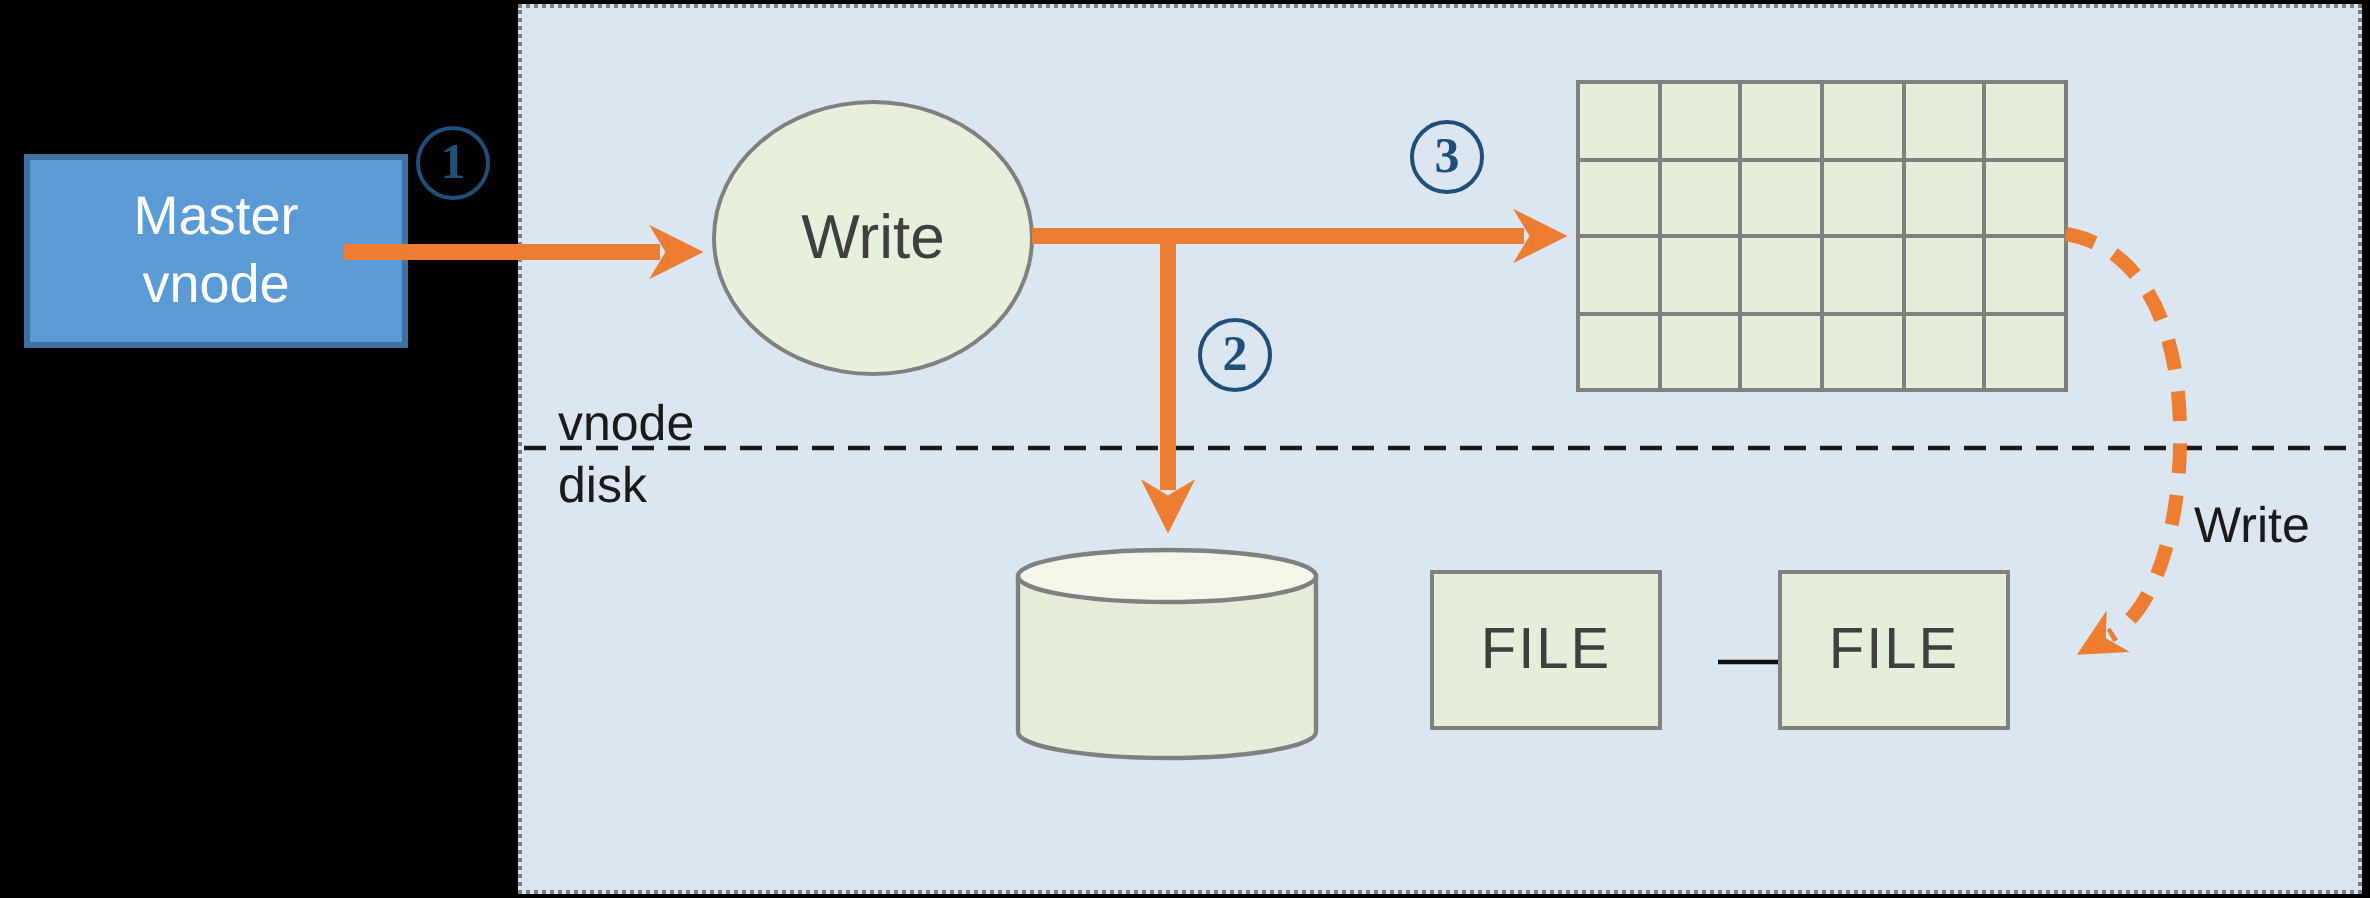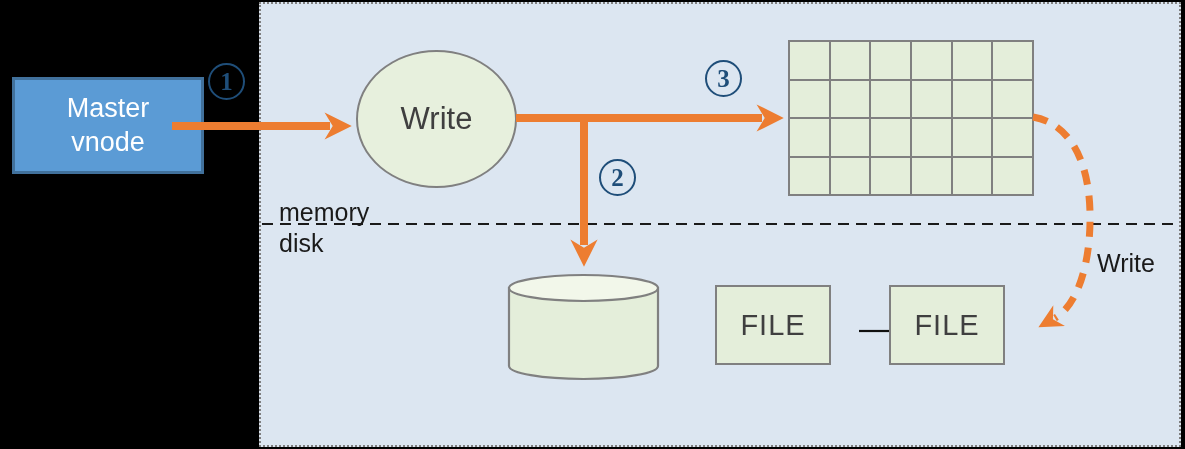--- a/index.html
+++ b/index.html
@@ -113,21 +113,21 @@
   <div class="step-circle step-1">
     <span>1</span>
   </div>
   <div class="step-circle step-2">
     <span>2</span>
   </div>
   <div class="step-circle step-3">
     <span>3</span>
   </div>
 
-  <div class="lbl lbl-memory">memory</div>
+  <div class="lbl lbl-memory">vnode</div>
   <div class="lbl lbl-disk">disk</div>
   <div class="lbl lbl-flush">Write</div>
 
   <svg class="overlay" viewBox="0 0 1185 449">
     <defs>
       <marker id="ah" viewBox="0 0 10 10" refX="2" refY="5" markerWidth="3.6" markerHeight="3.4" orient="auto" markerUnits="strokeWidth">
         <path d="M0,0 L10,5 L0,10 L3,5 Z" fill="#ed7d31"></path>
       </marker>
     </defs>
 

